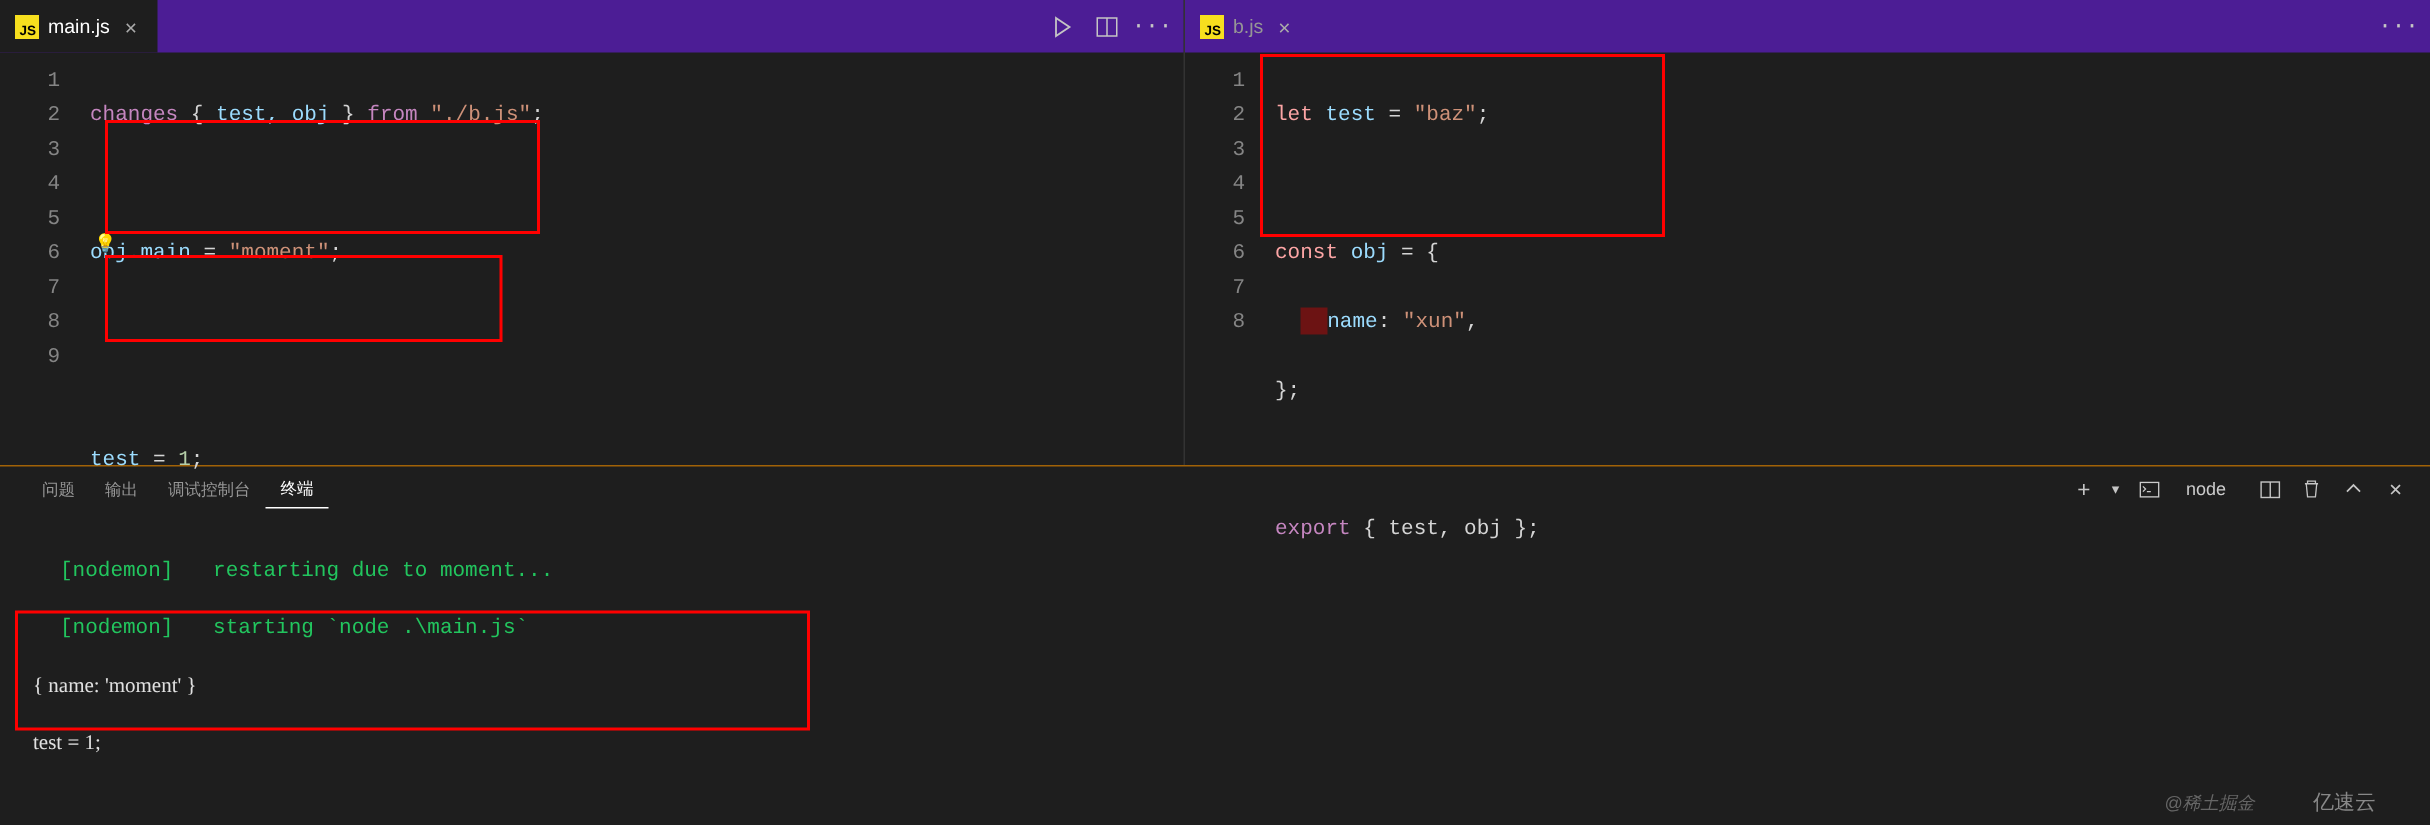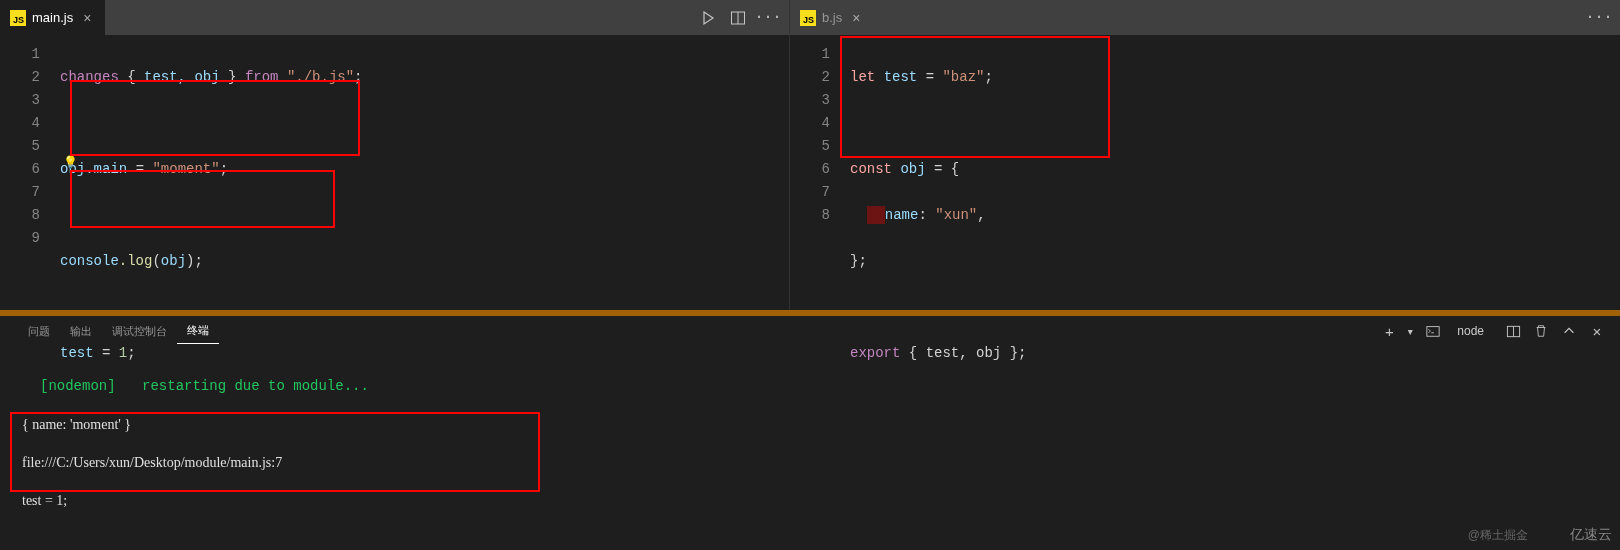--- a/index.html
+++ b/index.html
@@ -20,21 +20,21 @@
 .pane {
   position: relative;
   background: #1e1e1e;
 }
 .pane-left { width: 790px; border-right: 1px solid #333; }
 .pane-right { flex: 1; }
 .tab-bar {
   display: flex;
   align-items: center;
   height: 35px;
-  background: #404040;
+  background: #4c1d95;
   position: relative;
 }
 .tab {
   display: flex;
   align-items: center;
   gap: 6px;
   padding: 0 10px;
   height: 35px;
   font-size: 13px;
   font-family: "Segoe UI", sans-serif;
@@ -110,21 +110,21 @@
 .tok-num { color: #b5cea8; }
 .tok-punc { color: #d4d4d4; }
 
 .red-box {
   position: absolute;
   border: 2px solid #ff0000;
   pointer-events: none;
 }
 
 .panel-area {
-  border-top: 6px solid #a16207;
+  border-top: 1px solid #a16207;
   height: 171px;
   background: #1e1e1e;
 }
 .panel-tabs {
   display: flex;
   align-items: center;
   height: 30px;
   padding: 0 18px;
   position: relative;
   font-family: "Segoe UI","Microsoft YaHei",sans-serif;
@@ -160,29 +160,30 @@
   line-height: 19px;
   font-size: 14px;
   position: relative;
   white-space: pre;
 }
 .term-green { color: #22c55e; margin-left: 18px; }
 .term-white { color: #e0e0e0; font-family: Liberation Serif, serif; }
 
 .watermark1 {
   position: absolute;
-  right: 92px;
+  right: 117px;
   bottom: 6px;
   color: #666;
   font-size: 12px;
   font-family: "Microsoft YaHei",sans-serif;
+  font-style: italic;
 }
 .watermark2 {
   position: absolute;
-  right: 8px;
+  right: 36px;
   bottom: 6px;
   color: #888;
   font-size: 14px;
   font-family: "Microsoft YaHei",sans-serif;
 }
 .bulb {
   position: absolute;
   color: #ffcc00;
   font-size: 12px;
 }
@@ -231,21 +232,20 @@
           <div class="line">6</div>
           <div class="line">7</div>
           <div class="line">8</div>
           <div class="line">9</div>
       </div>
       <div class="code">
 <div class="line"><span class="tok-kw">changes</span> <span class="tok-punc">{ </span><span class="tok-var">test, obj</span><span class="tok-punc"> }</span> <span class="tok-kw">from</span> <span class="tok-str">"./b.js"</span><span class="tok-punc">;</span></div>
 <div class="line"></div>
 <div class="line"><span class="tok-var">obj</span><span class="tok-var">.main</span><span class="tok-punc"> = </span><span class="tok-str">"moment"</span><span class="tok-punc">;</span></div>
 <div class="line"></div>
-<div class="line"><span class="tok-var">console</span><span class="tok-fn">.log</span><span class="tok-punc">(</span><span class="tok-var">obj</span><span class="tok-punc">);</span></div>
 <div class="line"></div>
 <div class="line"><span class="tok-var">test</span><span class="tok-punc"> = </span><span class="tok-num">1</span><span class="tok-punc">;</span></div>
 <div class="line"></div>
       </div>
       <span class="bulb" style="left:63px; top:120px;">💡</span>
     </div>
 
     <div class="red-box" style="left:70px; top:80px; width:290px; height:76px;"></div>
     <div class="red-box" style="left:70px; top:170px; width:265px; height:58px;"></div>
   </div>
@@ -316,23 +316,23 @@
       </div>
       <div class="icon-btn">
         <svg width="14" height="14" viewBox="0 0 16 16">
             <path d="M3 10l5-5 5 5" fill="none" stroke="currentColor" stroke-width="1.3"></path>
           </svg>
       </div>
       <div class="icon-btn">×</div>
     </div>
   </div>
   <div class="terminal">
-<div><span class="term-green">[nodemon]</span><span class="term-green"> restarting due to module...</span></div>
+<div><span class="term-green">[nodemon]</span><span class="term-green"> restarting due to moment...</span></div>
+<div><span class="term-green">[nodemon]</span><span class="term-green"> starting `node .\main.js`</span></div>
 <div class="term-white">{ name: 'moment' }</div>
-<div class="term-white">file:///C:/Users/xun/Desktop/module/main.js:7</div>
 <div class="term-white">test = 1;</div>
 
 
 
     <div class="red-box" style="left:10px; top:66px; width:530px; height:80px;"></div>
   </div>
 </div>
 
 <div class="watermark1">@稀土掘金</div>
 <div class="watermark2">亿速云</div>

